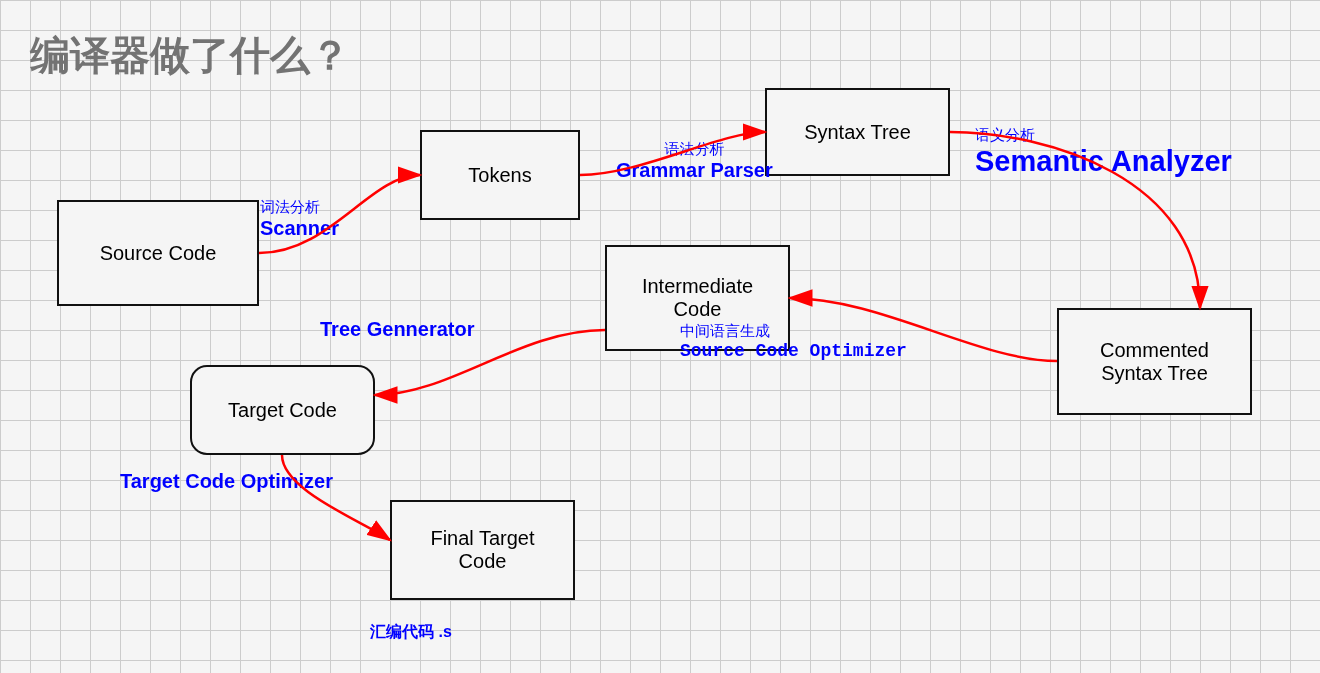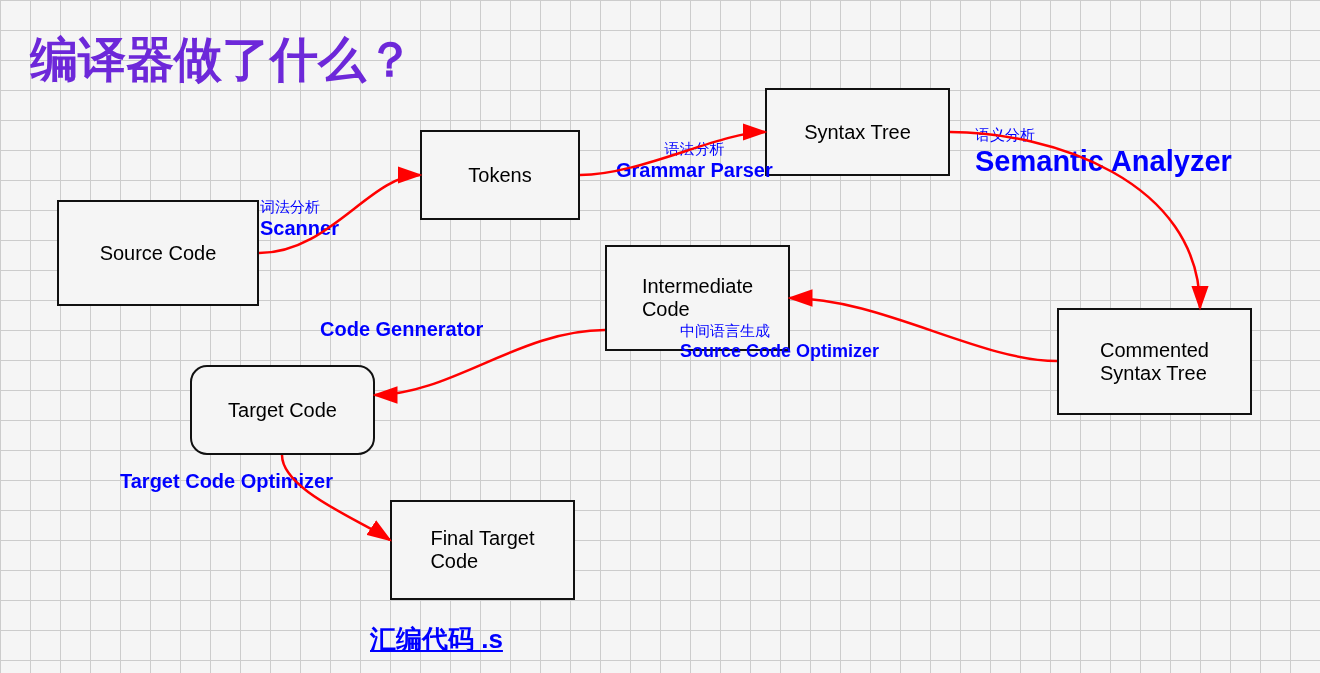--- a/index.html
+++ b/index.html
@@ -13,32 +13,33 @@
       background-size: 30px 30px;
       font-family: 'Arial', sans-serif;
       position: relative;
       overflow: hidden;
     }
 
     .title {
       position: absolute;
       top: 28px;
       left: 30px;
-      font-size: 48px;
+      font-size: 40px;
       font-weight: bold;
-      color: #6d28d9;
+      color: #737373;
     }
 
     .box {
       position: absolute;
       border: 2.5px solid #111;
       background: #f5f5f5;
       display: flex;
       align-items: center;
       justify-content: center;
+      text-align: center;
       font-size: 20px;
       font-family: Arial, sans-serif;
     }
 
     
     #box-source {
       left: 57px;
       top: 200px;
       width: 202px;
       height: 106px;
@@ -161,34 +162,34 @@
 <div class="label-blue" style="left:616px; top:140px;text-align:center;">
   <span class="zh">语法分析</span>
   <span class="en">Grammar Parser</span>
 </div>
 
 <div class="label-blue" style="left:975px; top:126px;">
   <span class="zh">语义分析</span>
   <span class="en" style="font-size:29px;">Semantic Analyzer</span>
 </div>
 
-<div class="label-blue" style="left:680px; top:322px;">
+<div class="label-blue" style="left:680px; top:322px;font-family:Liberation Mono, monospace;">
   <span class="zh">中间语言生成</span>
   <span class="en" style="font-size:18px;">Source Code Optimizer</span>
 </div>
 
 <div class="label-blue" style="left:320px; top:318px;">
-  <span class="en">Code Gennerator</span>
+  <span class="en">Tree Gennerator</span>
 </div>
 
 <div class="label-blue" style="left:120px; top:470px;">
   <span class="en">Target Code Optimizer</span>
 </div>
 
-<div class="label-blue" style="left:370px; top:622px; font-weight:bold; font-size:26px;text-decoration:underline;">
+<div class="label-blue" style="left:370px; top:622px; font-weight:bold; font-size:16px;">
   <span>汇编代码 .s</span>
 </div>
 
 <svg class="arrows">
   <defs>
     <marker id="arrowhead" markerWidth="10" markerHeight="7" refX="9" refY="3.5" orient="auto">
       <polygon points="0 0, 10 3.5, 0 7" fill="red"></polygon>
     </marker>
   </defs>
 

